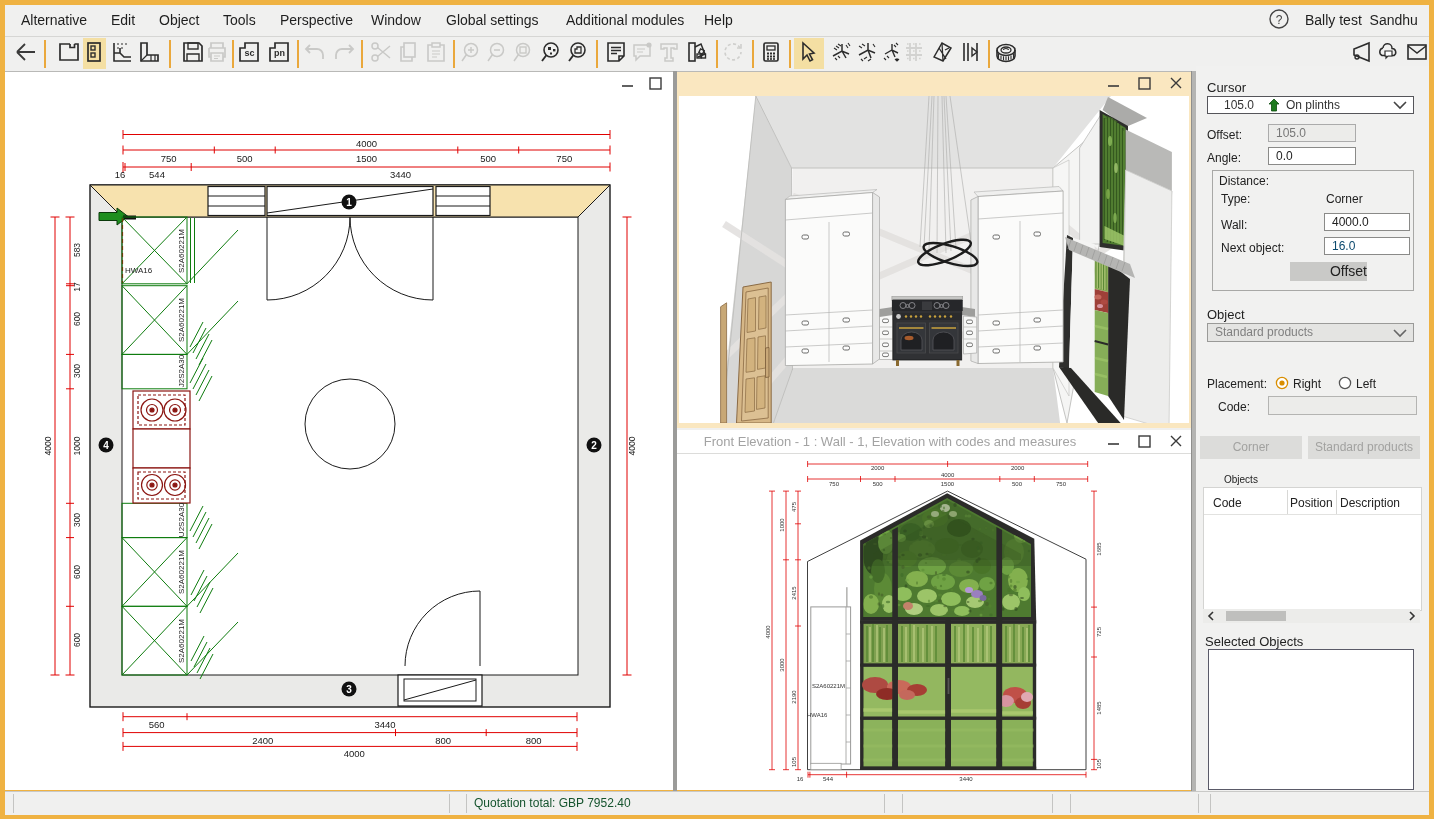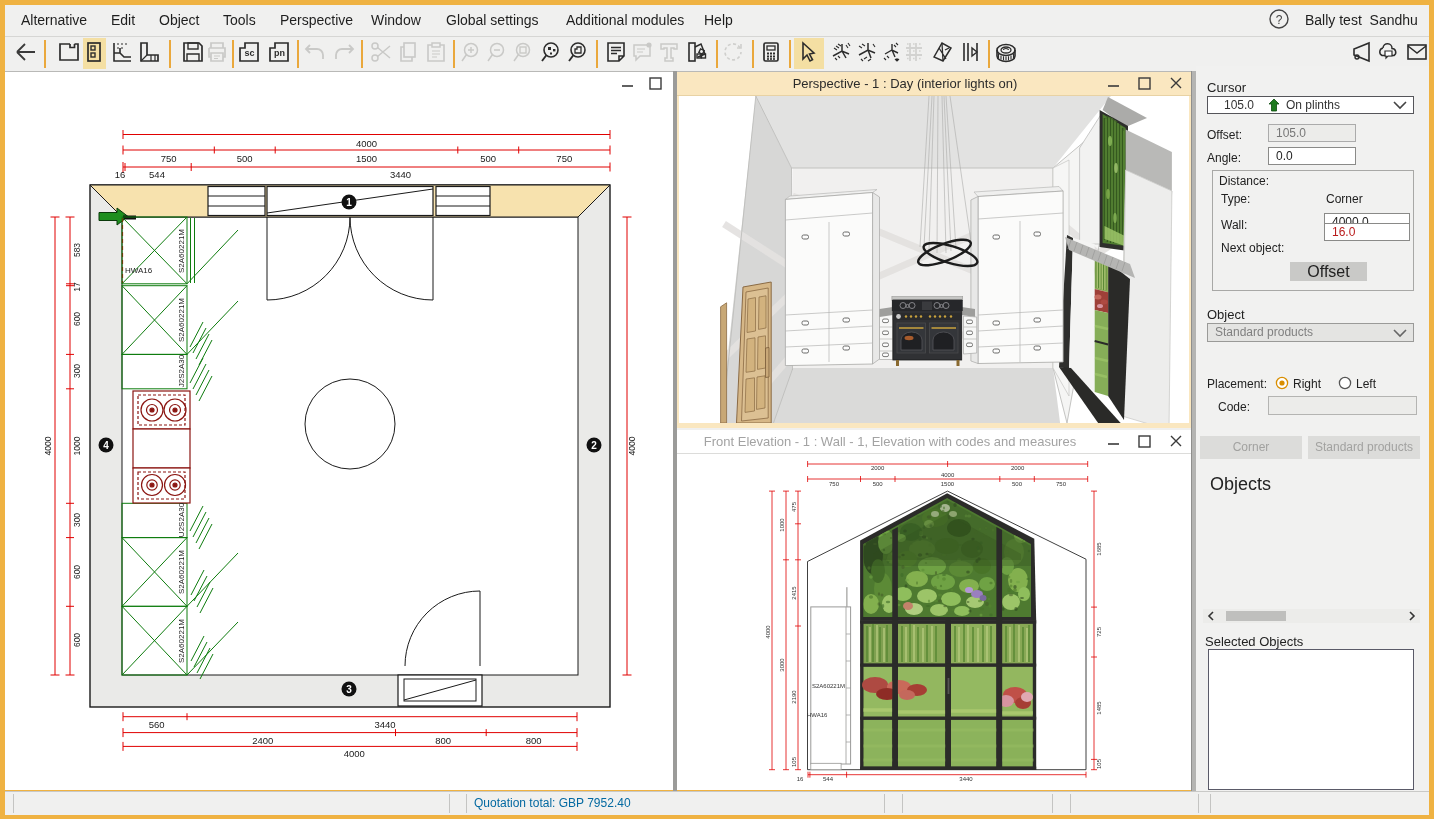--- a/index.html
+++ b/index.html
@@ -5,21 +5,21 @@
 .abs{position:absolute}
 #app{position:absolute;left:5px;top:5px;width:1424px;height:611px;background:#F0F0EF}
 #menubar{position:absolute;left:0;top:0;width:1424px;height:31px;border-bottom:1px solid #d6d6d4;font-size:14px;color:#1e1e1e}
 #menubar span{position:absolute;top:7px;white-space:nowrap}
 #toolbar{position:absolute;left:0;top:32px;width:1424px;height:34px;border-bottom:1px solid #b9b9b7}
 #toolbar svg{position:absolute;top:3px}
 .tsep{position:absolute;top:3px;width:2px;height:28px;background:#EAA83C}
 .hilite{position:absolute;top:1px;width:27px;height:31px;background:#F4DFA3}
 .win{position:absolute;background:#fff}
 .wtitle{position:absolute;left:0;top:0;right:0;height:23px;font-size:13px;text-align:center;line-height:23px;border-bottom:1px solid #dcdcda}
-#statusbar{position:absolute;left:0;top:786px;width:1424px;height:23px;background:#F0F0EF;border-top:1px solid #c9c9c7;font-size:12px;color:#0369a1}
+#statusbar{position:absolute;left:0;top:786px;width:1424px;height:23px;background:#F0F0EF;border-top:1px solid #c9c9c7;font-size:12px;color:#14532d}
 .ssep{position:absolute;top:2px;bottom:2px;width:1px;background:#c4c4c2}
 #rpanel{position:absolute;left:1191px;top:61px;width:233px;height:725px;background:#F1F1F0;font-size:12px;color:#222}
 .lbl{position:absolute;white-space:nowrap}
 .bold{font-weight:normal}
 .inp{position:absolute;background:#fff;border:1px solid #8a8a88;font-size:12px;color:#333}
 .inpg{position:absolute;background:#ECECEA;border:1px solid #ababab;font-size:12px;color:#777}
 </style></head>
 <body>
 <div id="app">
 <div id="menubar">
@@ -404,21 +404,20 @@
 <text x="75" y="425" transform="rotate(-90 75 425)">300</text>
 <text x="75" y="477" transform="rotate(-90 75 477)">600</text>
 <text x="75" y="545" transform="rotate(-90 75 545)">600</text>
 <text x="630" y="351" transform="rotate(-90 630 351)">4000</text>
 </g>
 </svg>
 </div>
 <div class="abs" style="left:668px;top:66px;width:4px;height:720px;background:#9b9b99"></div>
 
 <div class="win" id="perspwin" style="left:672px;top:67px;width:514px;height:356px;background:#FAE7C0">
-  <div class="wtitle" style="color:#2b2b2b;background:#FAE7C0;border-bottom:1px solid #e8d2a4;padding-right:58px">Perspective - 1 : Day (interior lights on)</div>
   <svg style="position:absolute;left:428px;top:5px" width="82" height="14" viewBox="0 0 82 14">
         <line x1="3" y1="9" x2="14" y2="9" stroke="#3a3a3a" stroke-width="1.6"></line>
         <rect x="34" y="1" width="11" height="11" fill="none" stroke="#3a3a3a" stroke-width="1.4"></rect>
         <path d="M66 1 L76 11 M76 1 L66 11" stroke="#3a3a3a" stroke-width="1.4"></path>
       </svg>
   <svg id="perspsvg" style="position:absolute;left:2px;top:24px" width="510" height="327" viewBox="0 0 510 327">
 <rect x="0" y="0" width="510" height="327" fill="#ffffff"></rect>
 
 <polygon points="76.8,0 112.5,72 374,72 432,0" fill="#E2E2E1"></polygon>
 <polygon points="76.8,0 112.5,72 113.5,274 92,334 40.6,334" fill="#D7D7D6"></polygon>
@@ -937,24 +936,24 @@
       </div>
 <div class="abs" style="left:16px;top:104px;width:200px;height:119px;border:1px solid #a8a8a6">
   <div class="lbl bold" style="left:6px;top:3px">Distance:</div>
   <div class="lbl" style="left:8px;top:21px">Type:</div>
   <div class="lbl" style="left:113px;top:21px">Corner</div>
   <div class="lbl" style="left:8px;top:47px">Wall:</div>
   <div class="inp" style="left:111px;top:42px;width:84px;height:16px;color:#222">
           <span style="position:absolute;left:7px;top:1px">4000.0</span>
         </div>
   <div class="lbl" style="left:8px;top:70px">Next object:</div>
-  <div class="inp" style="left:111px;top:52px;width:84px;height:16px;color:#b91c1c">
+  <div class="inp" style="left:111px;top:66px;width:84px;height:16px;color:#0c4a6e">
           <span style="position:absolute;left:7px;top:1px">16.0</span>
         </div>
-  <div class="abs" style="left:77px;top:91px;width:77px;height:19px;background:#C9C9C7;text-align:center;line-height:19px;font-size:16px;color:#222">Offset</div>
+  <div class="abs" style="left:77px;top:91px;width:77px;height:19px;background:#C9C9C7;text-align:right;line-height:19px;font-size:14px;color:#222">Offset</div>
 </div>
 <div class="lbl bold" style="left:11px;top:241px;font-size:13px">Object</div>
 <div class="abs" style="left:11px;top:257px;width:205px;height:17px;background:#E4E4E2;border:1px solid #9a9a98;font-size:12px;color:#808080">
   <span class="bold" style="position:absolute;left:7px;top:1px">Standard products</span>
   <svg style="position:absolute;right:6px;top:4px" width="14" height="10" viewBox="0 0 14 10">
           <path d="M1 2 L7 8 L13 2" stroke="#666" stroke-width="1.6" fill="none"></path>
         </svg>
 </div>
 <div class="lbl" style="left:11px;top:311px">Placement:</div>
 <svg style="position:absolute;left:79px;top:310px" width="14" height="14" viewBox="0 0 14 14">
@@ -963,21 +962,29 @@
       </svg>
 <div class="lbl" style="left:97px;top:311px">Right</div>
 <svg style="position:absolute;left:142px;top:310px" width="14" height="14" viewBox="0 0 14 14">
         <circle cx="7" cy="7" r="5.6" fill="#fff" stroke="#555" stroke-width="1.3"></circle>
       </svg>
 <div class="lbl" style="left:160px;top:311px">Left</div>
 <div class="lbl" style="left:22px;top:334px">Code:</div>
 <div class="inpg" style="left:72px;top:330px;width:147px;height:17px;border-color:#b4b4b2"></div>
 <div class="abs" style="left:4px;top:370px;width:102px;height:23px;background:#DCDCDA;text-align:center;line-height:23px;font-size:12px;color:#a2a2a0">Corner</div>
 <div class="abs" style="left:112px;top:370px;width:112px;height:23px;background:#DCDCDA;text-align:center;line-height:23px;font-size:12px;color:#a2a2a0">Standard products</div>
-<div class="lbl bold" style="left:14px;top:408px;font-size:18px">Objects</div>
+<div class="lbl bold" style="left:28px;top:408px;font-size:10px">Objects</div>
+<div class="abs" style="left:7px;top:421px;width:217px;height:122px;background:#fff;border:1px solid #d4d4d2">
+  <div class="lbl bold" style="left:9px;top:8px">Code</div>
+  <div class="lbl bold" style="left:86px;top:8px">Position</div>
+  <div class="lbl bold" style="left:136px;top:8px">Description</div>
+  <div class="abs" style="left:83px;top:2px;width:1px;height:24px;background:#d8d8d6"></div>
+  <div class="abs" style="left:132px;top:2px;width:1px;height:24px;background:#d8d8d6"></div>
+  <div class="abs" style="left:0;top:26px;width:217px;height:1px;background:#e2e2e0"></div>
+</div>
 <div class="abs" style="left:7px;top:543px;width:217px;height:14px;background:#ECECEA">
   <svg style="position:absolute;left:3px;top:2px" width="10" height="10" viewBox="0 0 10 10">
           <path d="M7 1 L3 5 L7 9" stroke="#333" stroke-width="1.6" fill="none"></path>
         </svg>
   <svg style="position:absolute;right:3px;top:2px" width="10" height="10" viewBox="0 0 10 10">
           <path d="M3 1 L7 5 L3 9" stroke="#333" stroke-width="1.6" fill="none"></path>
         </svg>
   <div class="abs" style="left:23px;top:2px;width:60px;height:10px;background:#BFBFBD"></div>
 </div>
 <div class="lbl bold" style="left:9px;top:568px;font-size:13px">Selected Objects</div>

